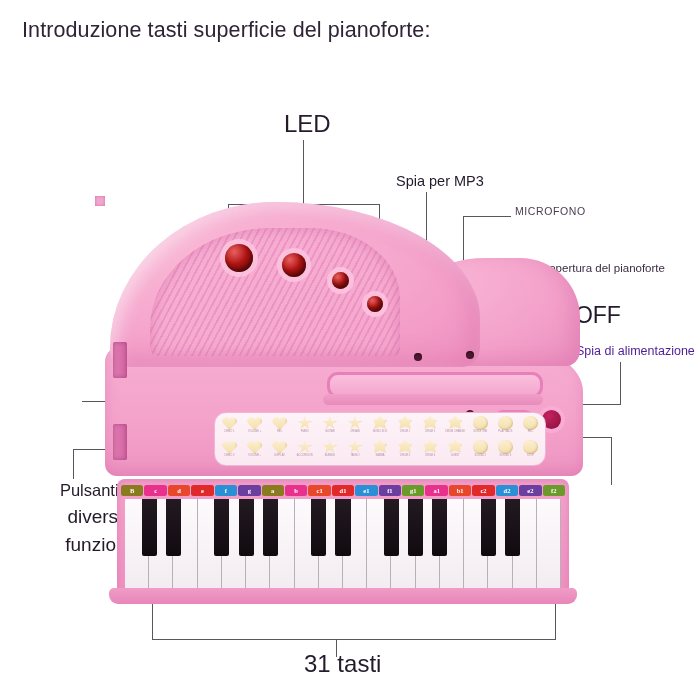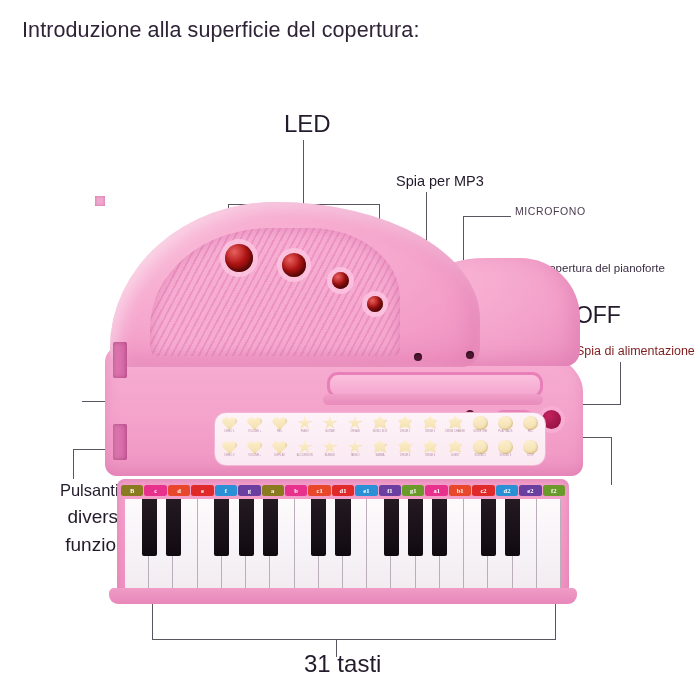--- a/index.html
+++ b/index.html
@@ -20,21 +20,21 @@
     letter-spacing:.1px;white-space:nowrap;
   }
   .lbl{position:absolute;color:#231a2b;white-space:nowrap;line-height:1.32;}
   .lbl.multi{white-space:normal;}
 
   .lbl-led{left:276px;top:108px;font-size:24px;margin-left:8px;}
   .lbl-mp3{left:396px;top:172px;font-size:14.5px;}
   .lbl-micro{left:515px;top:205px;font-size:10.5px;letter-spacing:.6px;color:#4a3a50;}
   .lbl-barra{left:500px;top:261px;font-size:11.5px;color:#3a2e42;}
   .lbl-onoff{left:534px;top:300px;font-size:23px;}
-  .lbl-spia{left:576px;top:343px;font-size:12.5px;color:#7f1d1d;}
+  .lbl-spia{left:576px;top:343px;font-size:12.5px;color:#4c1d95;}
   .lbl-jackmic{left:570px;top:483px;font-size:17px;text-align:left;line-height:1.45;}
   .lbl-jackcov{left:2px;top:353px;font-size:17px;text-align:left;line-height:1.72;}
   .lbl-puls{left:28px;top:478px;font-size:19px;text-align:center;line-height:1.5;width:140px;}
   .lbl-tasti{left:304px;top:648px;font-size:24px;}
 
   
   .ln{position:absolute;background:#5b5560;}
   .lnh{height:1.4px;}
   .lnv{width:1.4px;}
 
@@ -157,21 +157,21 @@
   .base{
     position:absolute;left:14px;top:392px;width:468px;height:16px;
     background:linear-gradient(180deg,#f09cc6,#e886ba);border-radius:5px 5px 9px 9px;
   }
 </style>
 </head>
 <body>
 
 <div id="stage">
 
-  <div class="title">Introduzione alla superficie del copertura:</div>
+  <div class="title">Introduzione tasti superficie del pianoforte:</div>
 
   <div class="ln lnv" style="left:303px;top:140px;height:65px;"></div>
   <div class="ln lnh" style="left:228px;top:204px;width:152px;"></div>
   <div class="ln lnv" style="left:228px;top:204px;height:58px;"></div>
   <div class="ln lnv" style="left:379px;top:204px;height:102px;"></div>
 
   <div class="ln lnv" style="left:426px;top:192px;height:160px;"></div>
 
   <div class="ln lnh" style="left:463px;top:216px;width:48px;"></div>
   <div class="ln lnv" style="left:463px;top:216px;height:137px;"></div>

